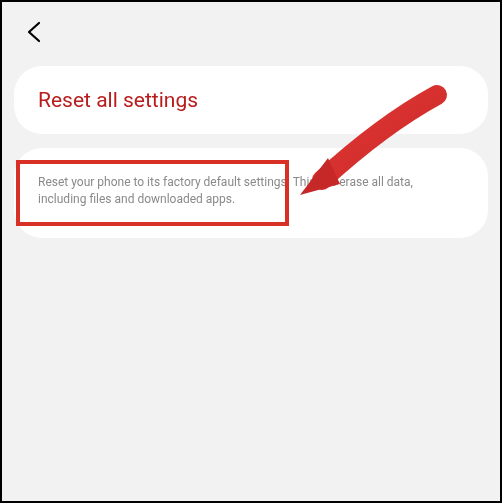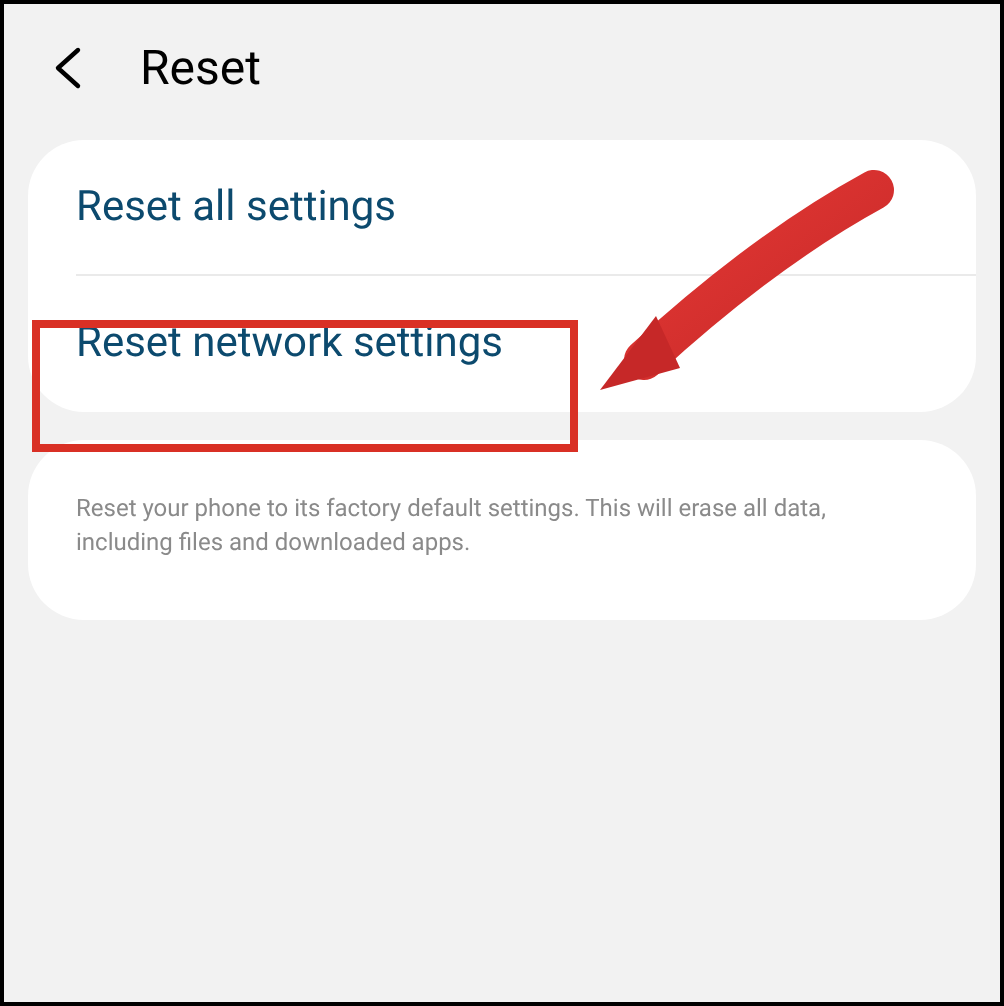--- a/index.html
+++ b/index.html
@@ -56,21 +56,21 @@
       position: absolute;
       left: 24px;
       right: 0;
       bottom: 0;
       height: 1px;
       background: #eaeaea;
     }
     .item-title {
       font-size: 21px;
       font-weight: 400;
-      color: #0c4a6e;
+      color: #b91c1c;
     }
     .item-subtitle {
       font-size: 12px;
       color: #8a8a8a;
       margin-top: 4px;
       line-height: 1.4;
     }
     .highlight-box {
       position: absolute;
       border: 4px solid #d93025;
@@ -87,29 +87,25 @@
   </style>
 </head>
 <body>
 
 <div class="header">
   <div class="back-icon">
     <svg viewBox="0 0 14 22">
       <path d="M 12 2 L 2 11 L 12 20" stroke="#000" stroke-width="2.2" fill="none" stroke-linecap="round" stroke-linejoin="round"></path>
     </svg>
   </div>
-  <div class="header-title">Reset</div>
 </div>
 
 <div class="card">
   <div class="list-item">
     <div class="item-title">Reset all settings</div>
-  </div>
-  <div class="list-item">
-    <div class="item-title">Reset network settings</div>
   </div>
 </div>
 
 <div class="card" style="margin-bottom:0;">
   <div class="list-item" style="padding-bottom: 30px;">
     <div class="item-subtitle">Reset your phone to its factory default settings. This will erase all data, including files and downloaded apps.</div>
   </div>
 </div>
 
 <div class="highlight-box" style="left: 14px; top: 158px; width: 273px; height: 66px;"></div>

